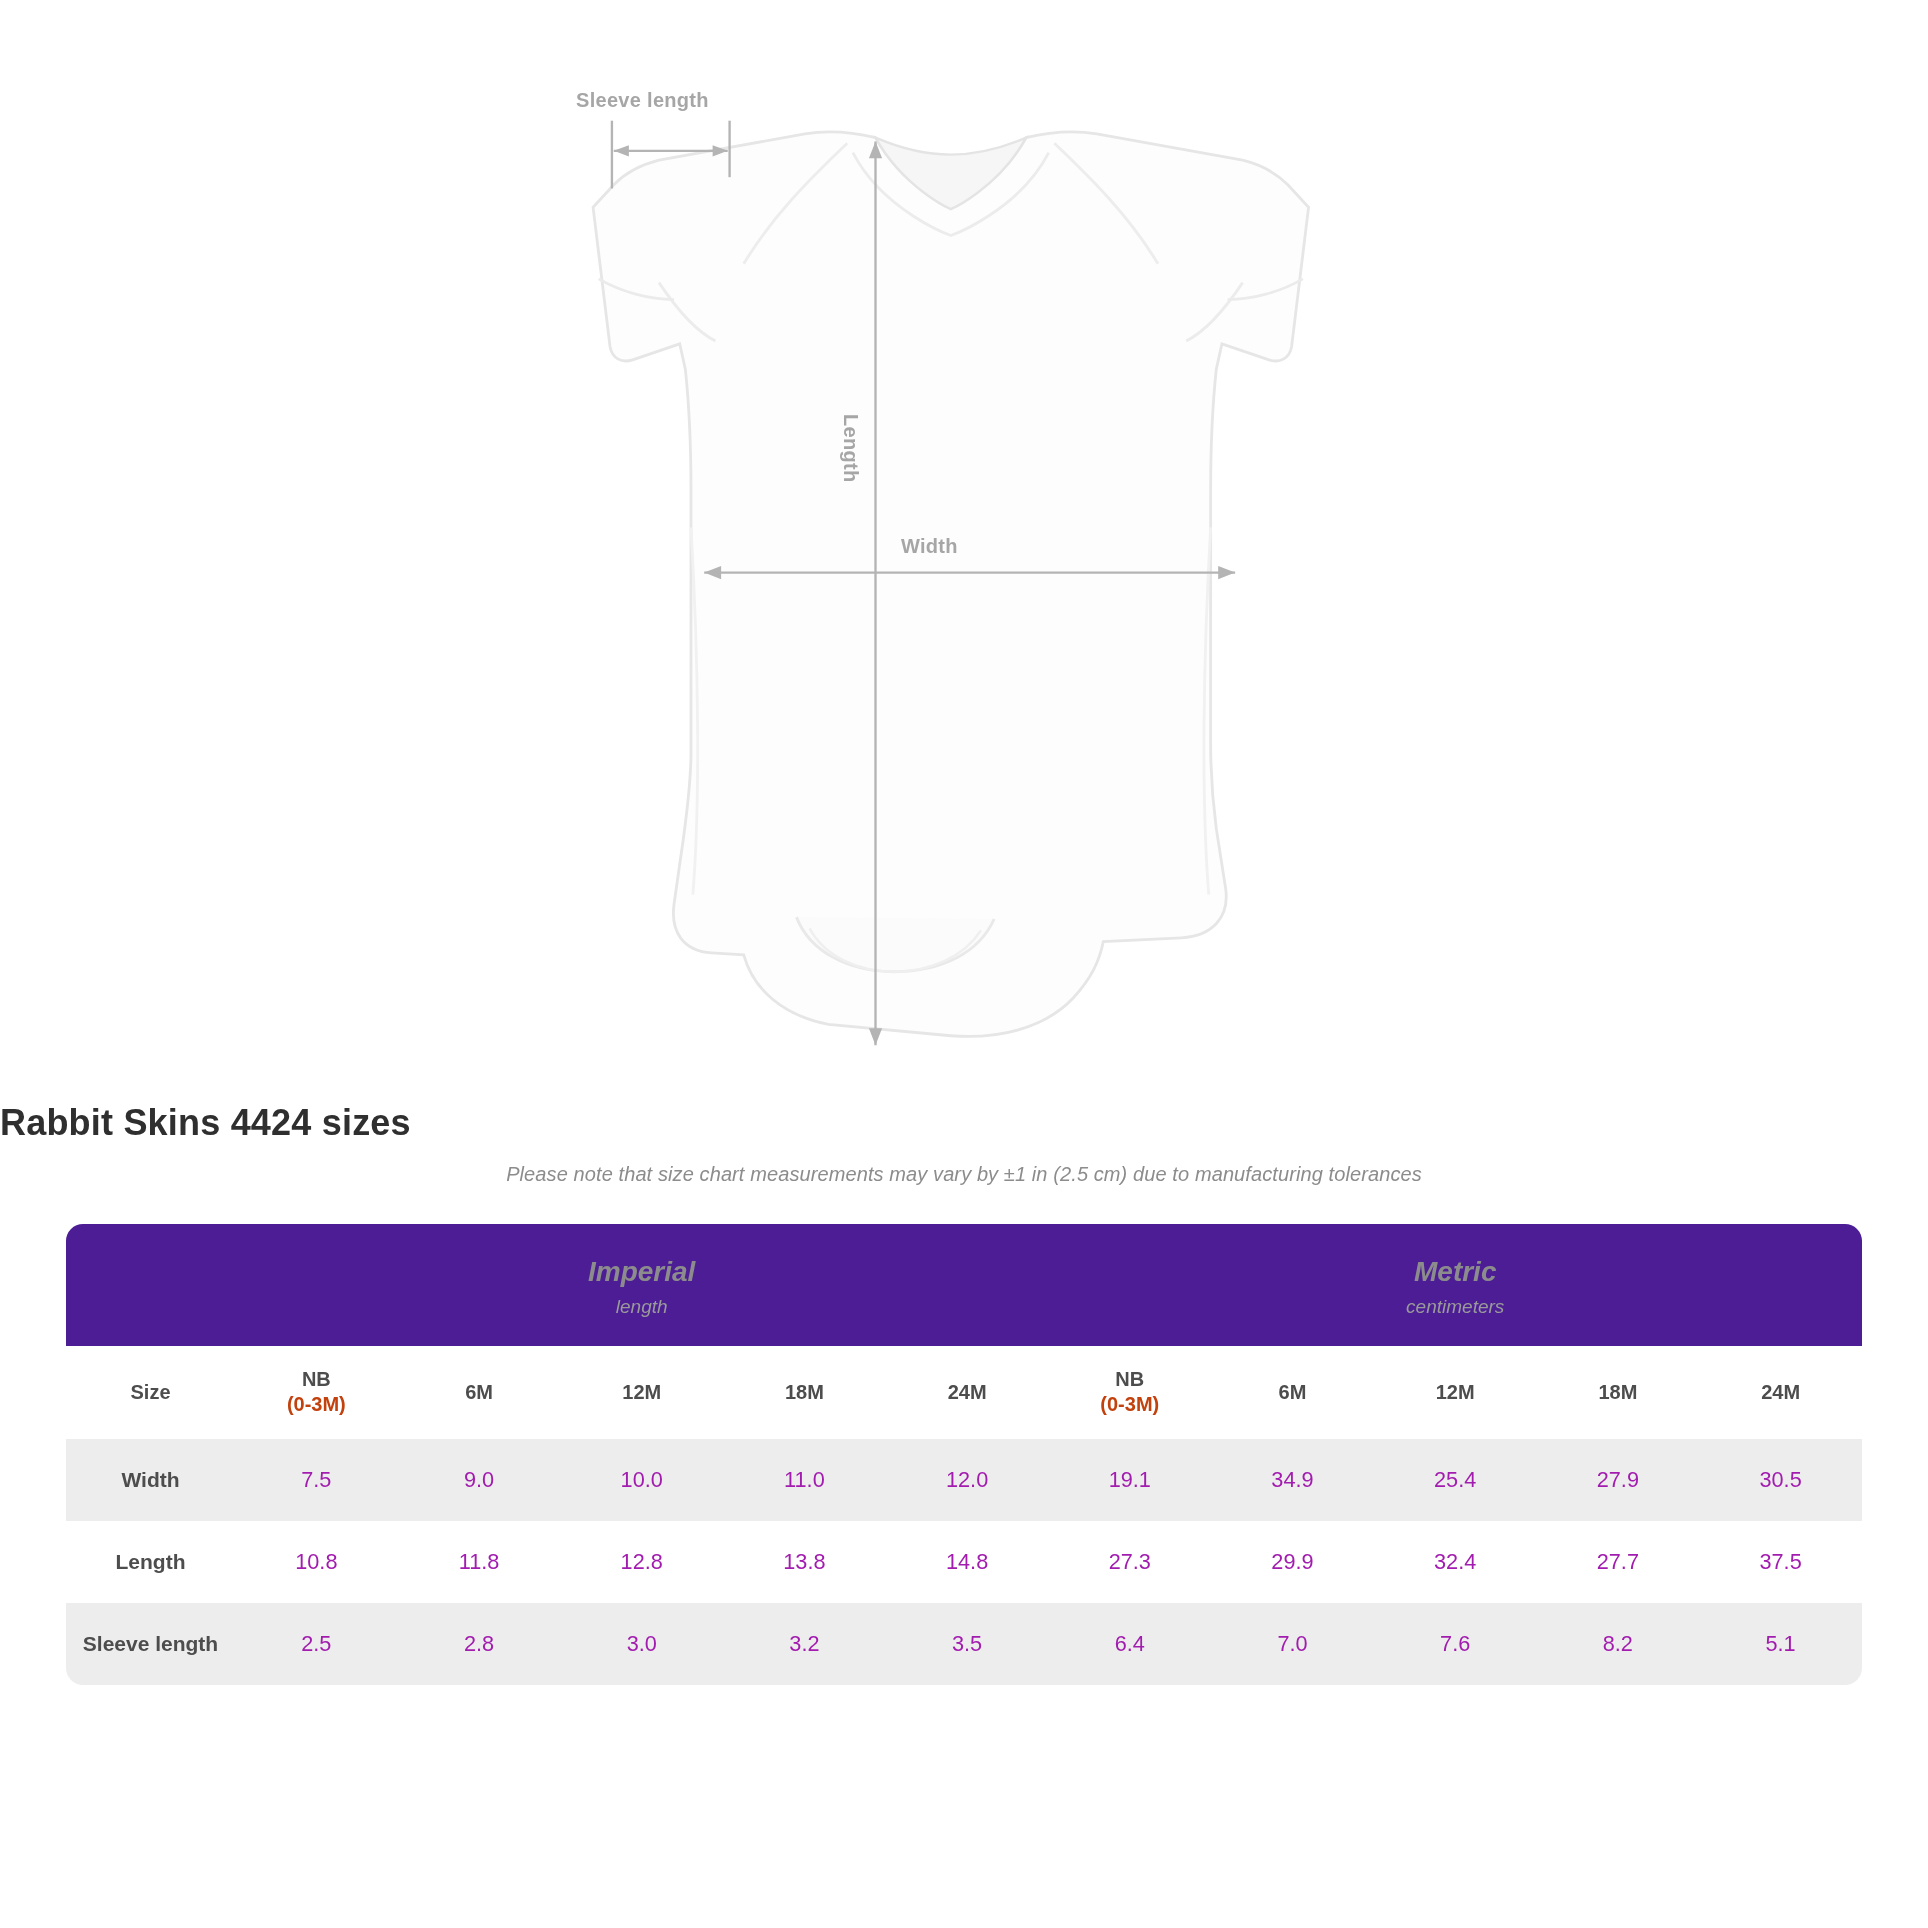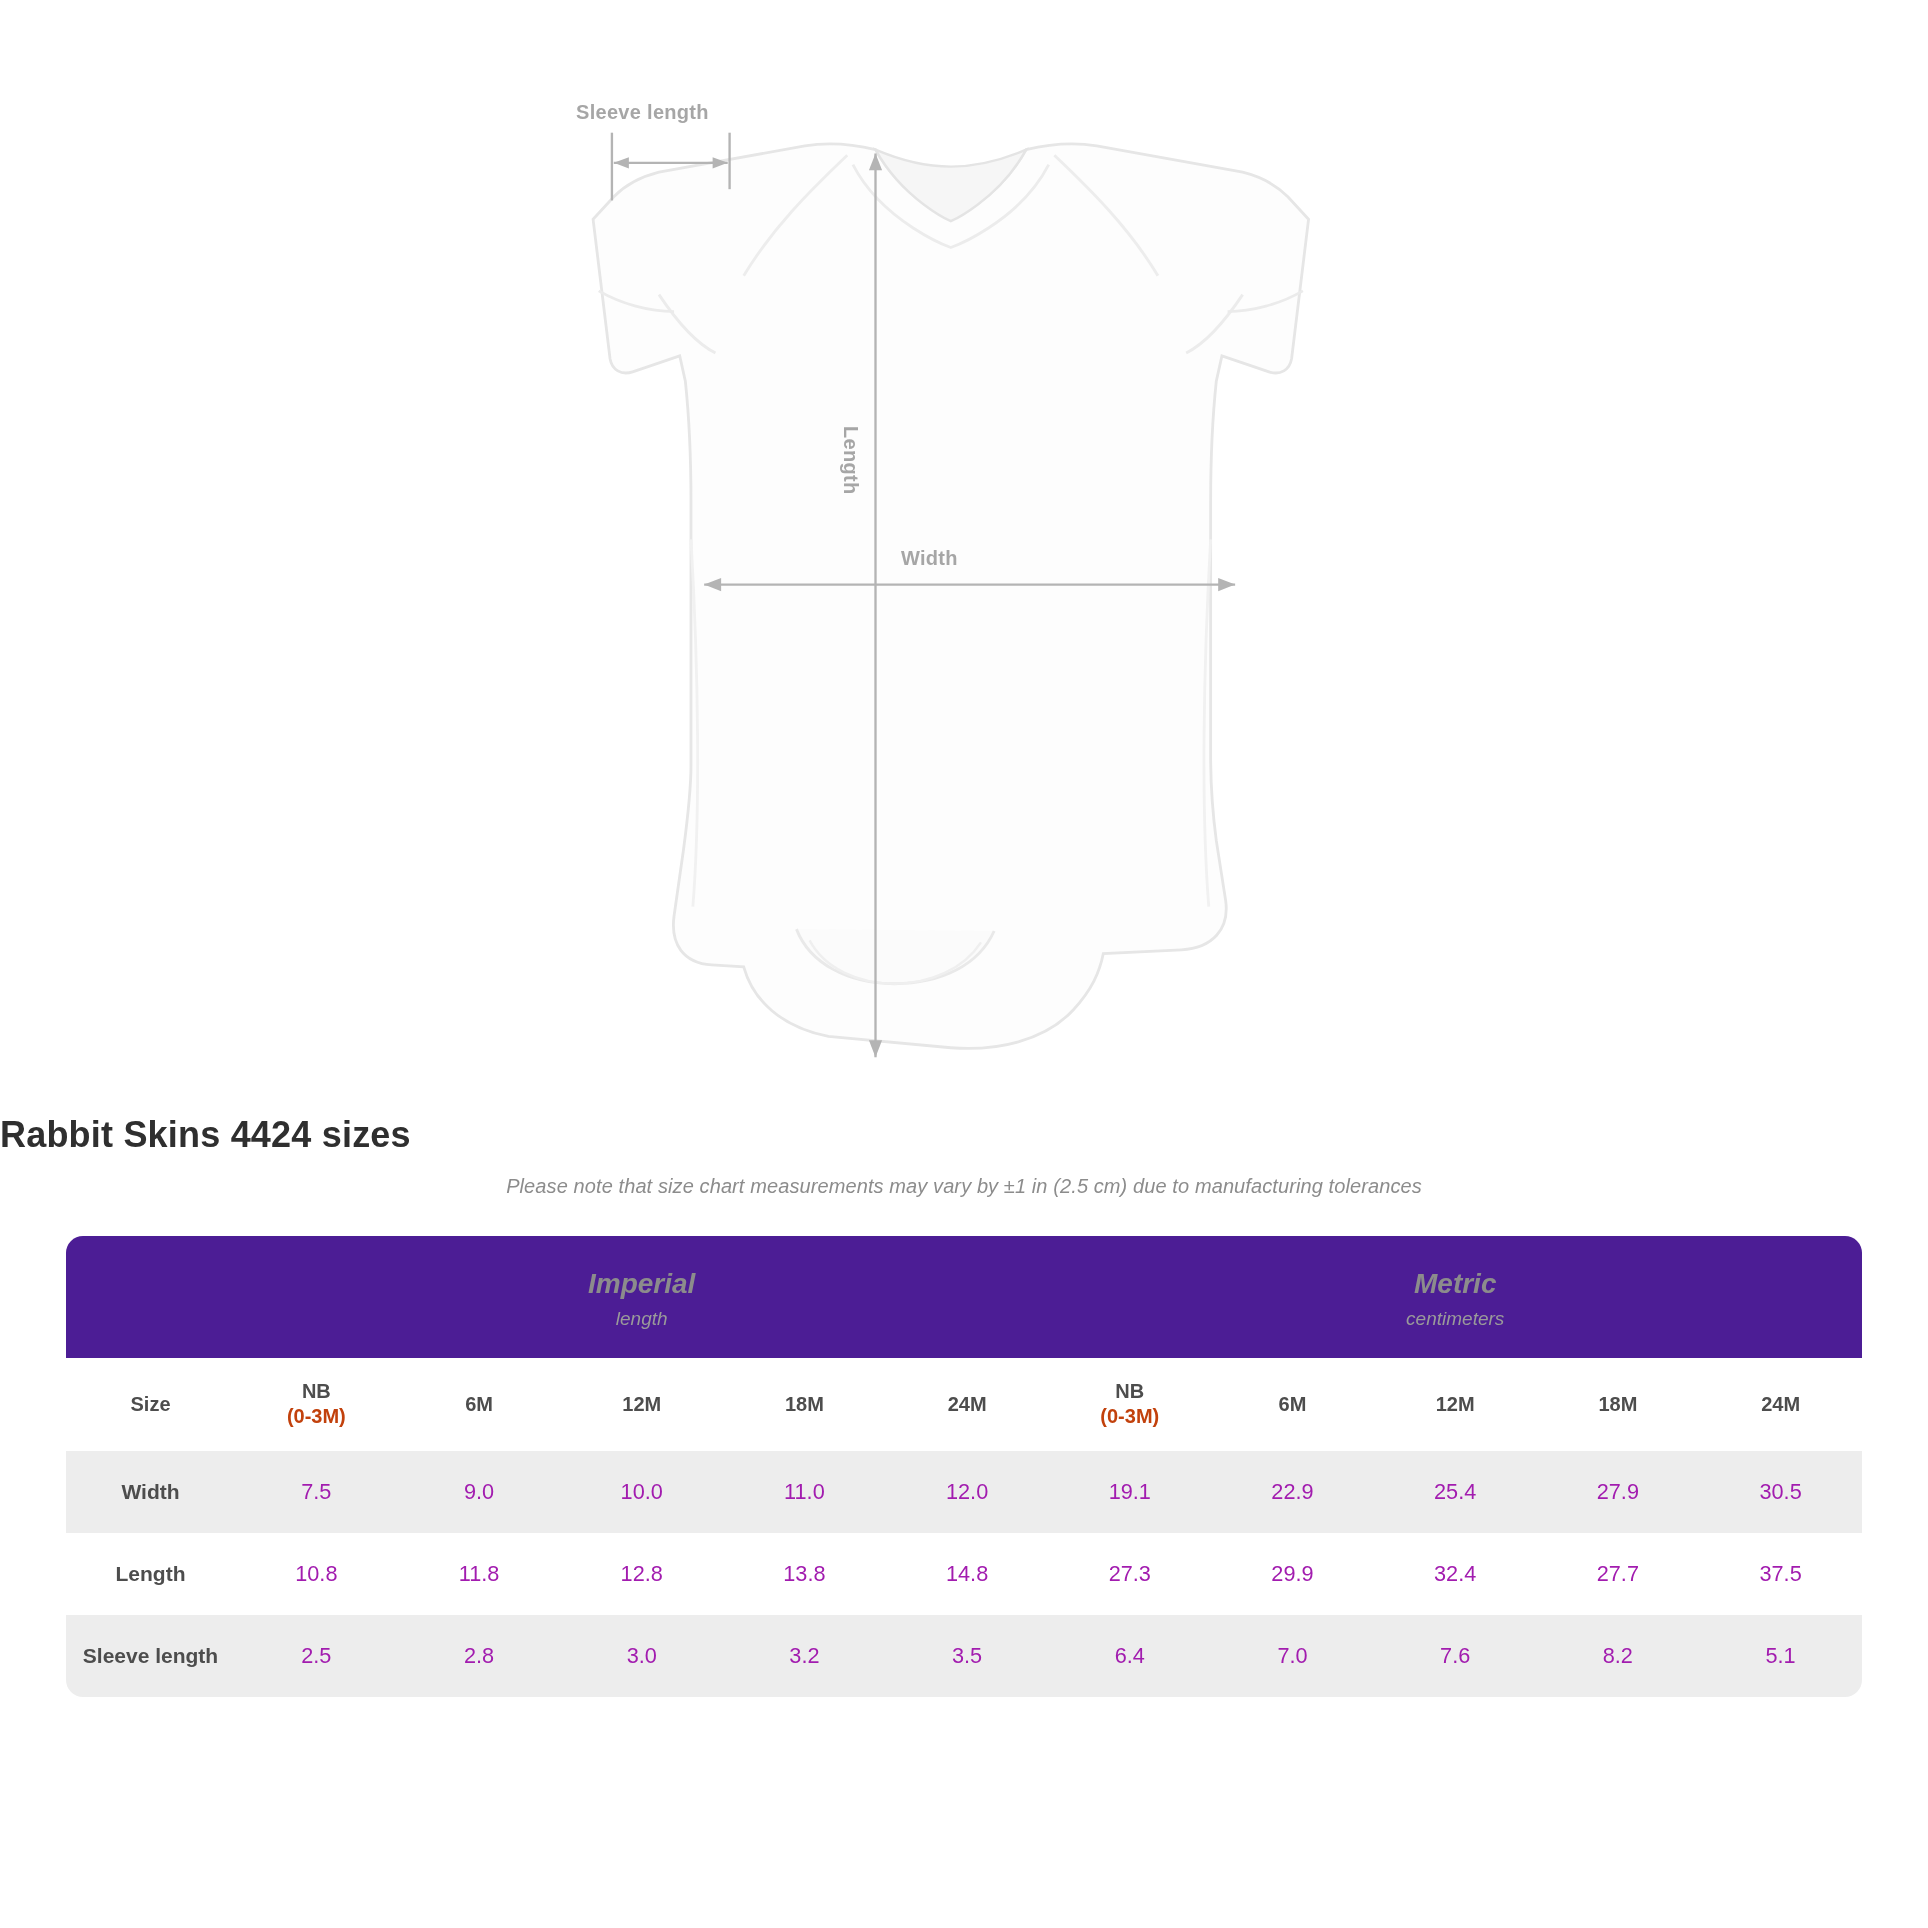--- a/index.html
+++ b/index.html
@@ -12,21 +12,20 @@
     height: 1928px;
     font-family: "Liberation Sans", sans-serif;
     color: #3b3b3b;
     overflow: hidden;
   }
   .page {
     position: relative;
     width: 1928px;
     height: 1483px;
     box-sizing: border-box;
-    margin-top: 12px;
   }
 
   
   .illustration {
     position: relative;
     width: 1928px;
     height: 1083px;
   }
   .garment-svg {
     position: absolute;
@@ -312,21 +311,21 @@
         </tr>
 
         <tr class="data-row row-shaded">
           <td class="first-col">Width</td>
           <td>7.5</td>
           <td>9.0</td>
           <td>10.0</td>
           <td>11.0</td>
           <td>12.0</td>
           <td>19.1</td>
-          <td>22.9</td>
+          <td>34.9</td>
           <td>25.4</td>
           <td>27.9</td>
           <td>30.5</td>
         </tr>
 
         <tr class="data-row row-plain">
           <td class="first-col">Length</td>
           <td>10.8</td>
           <td>11.8</td>
           <td>12.8</td>

